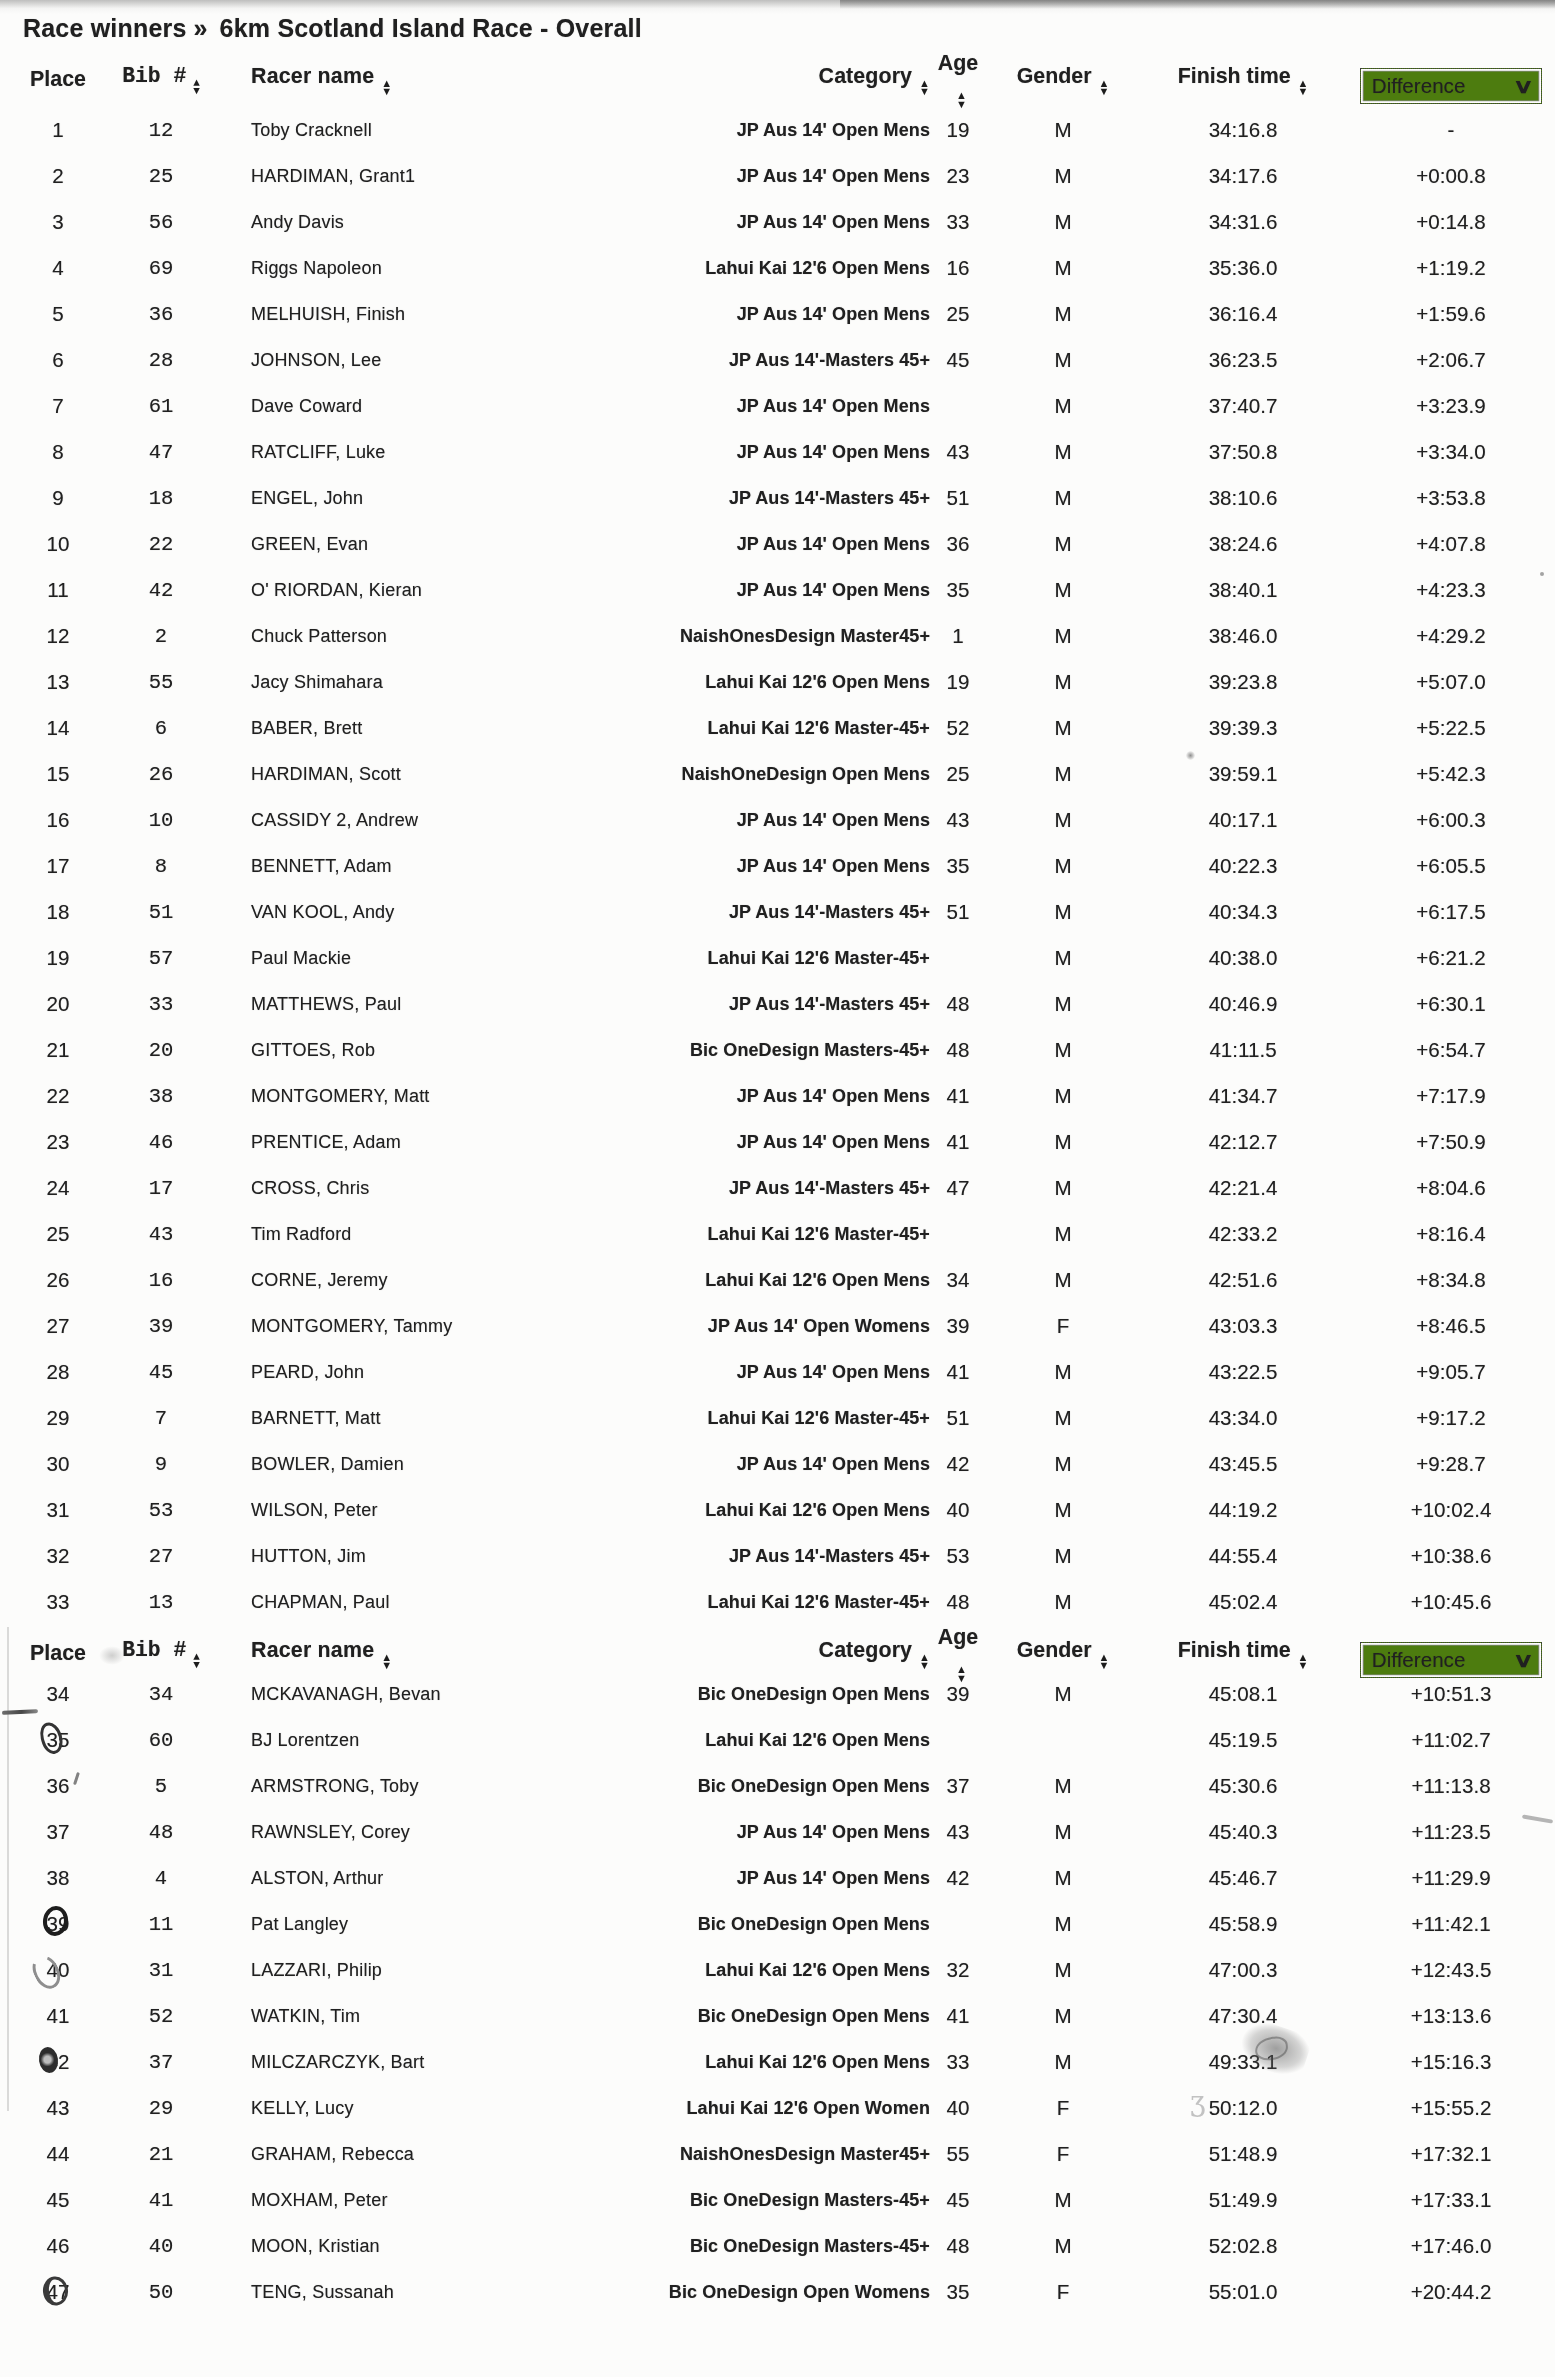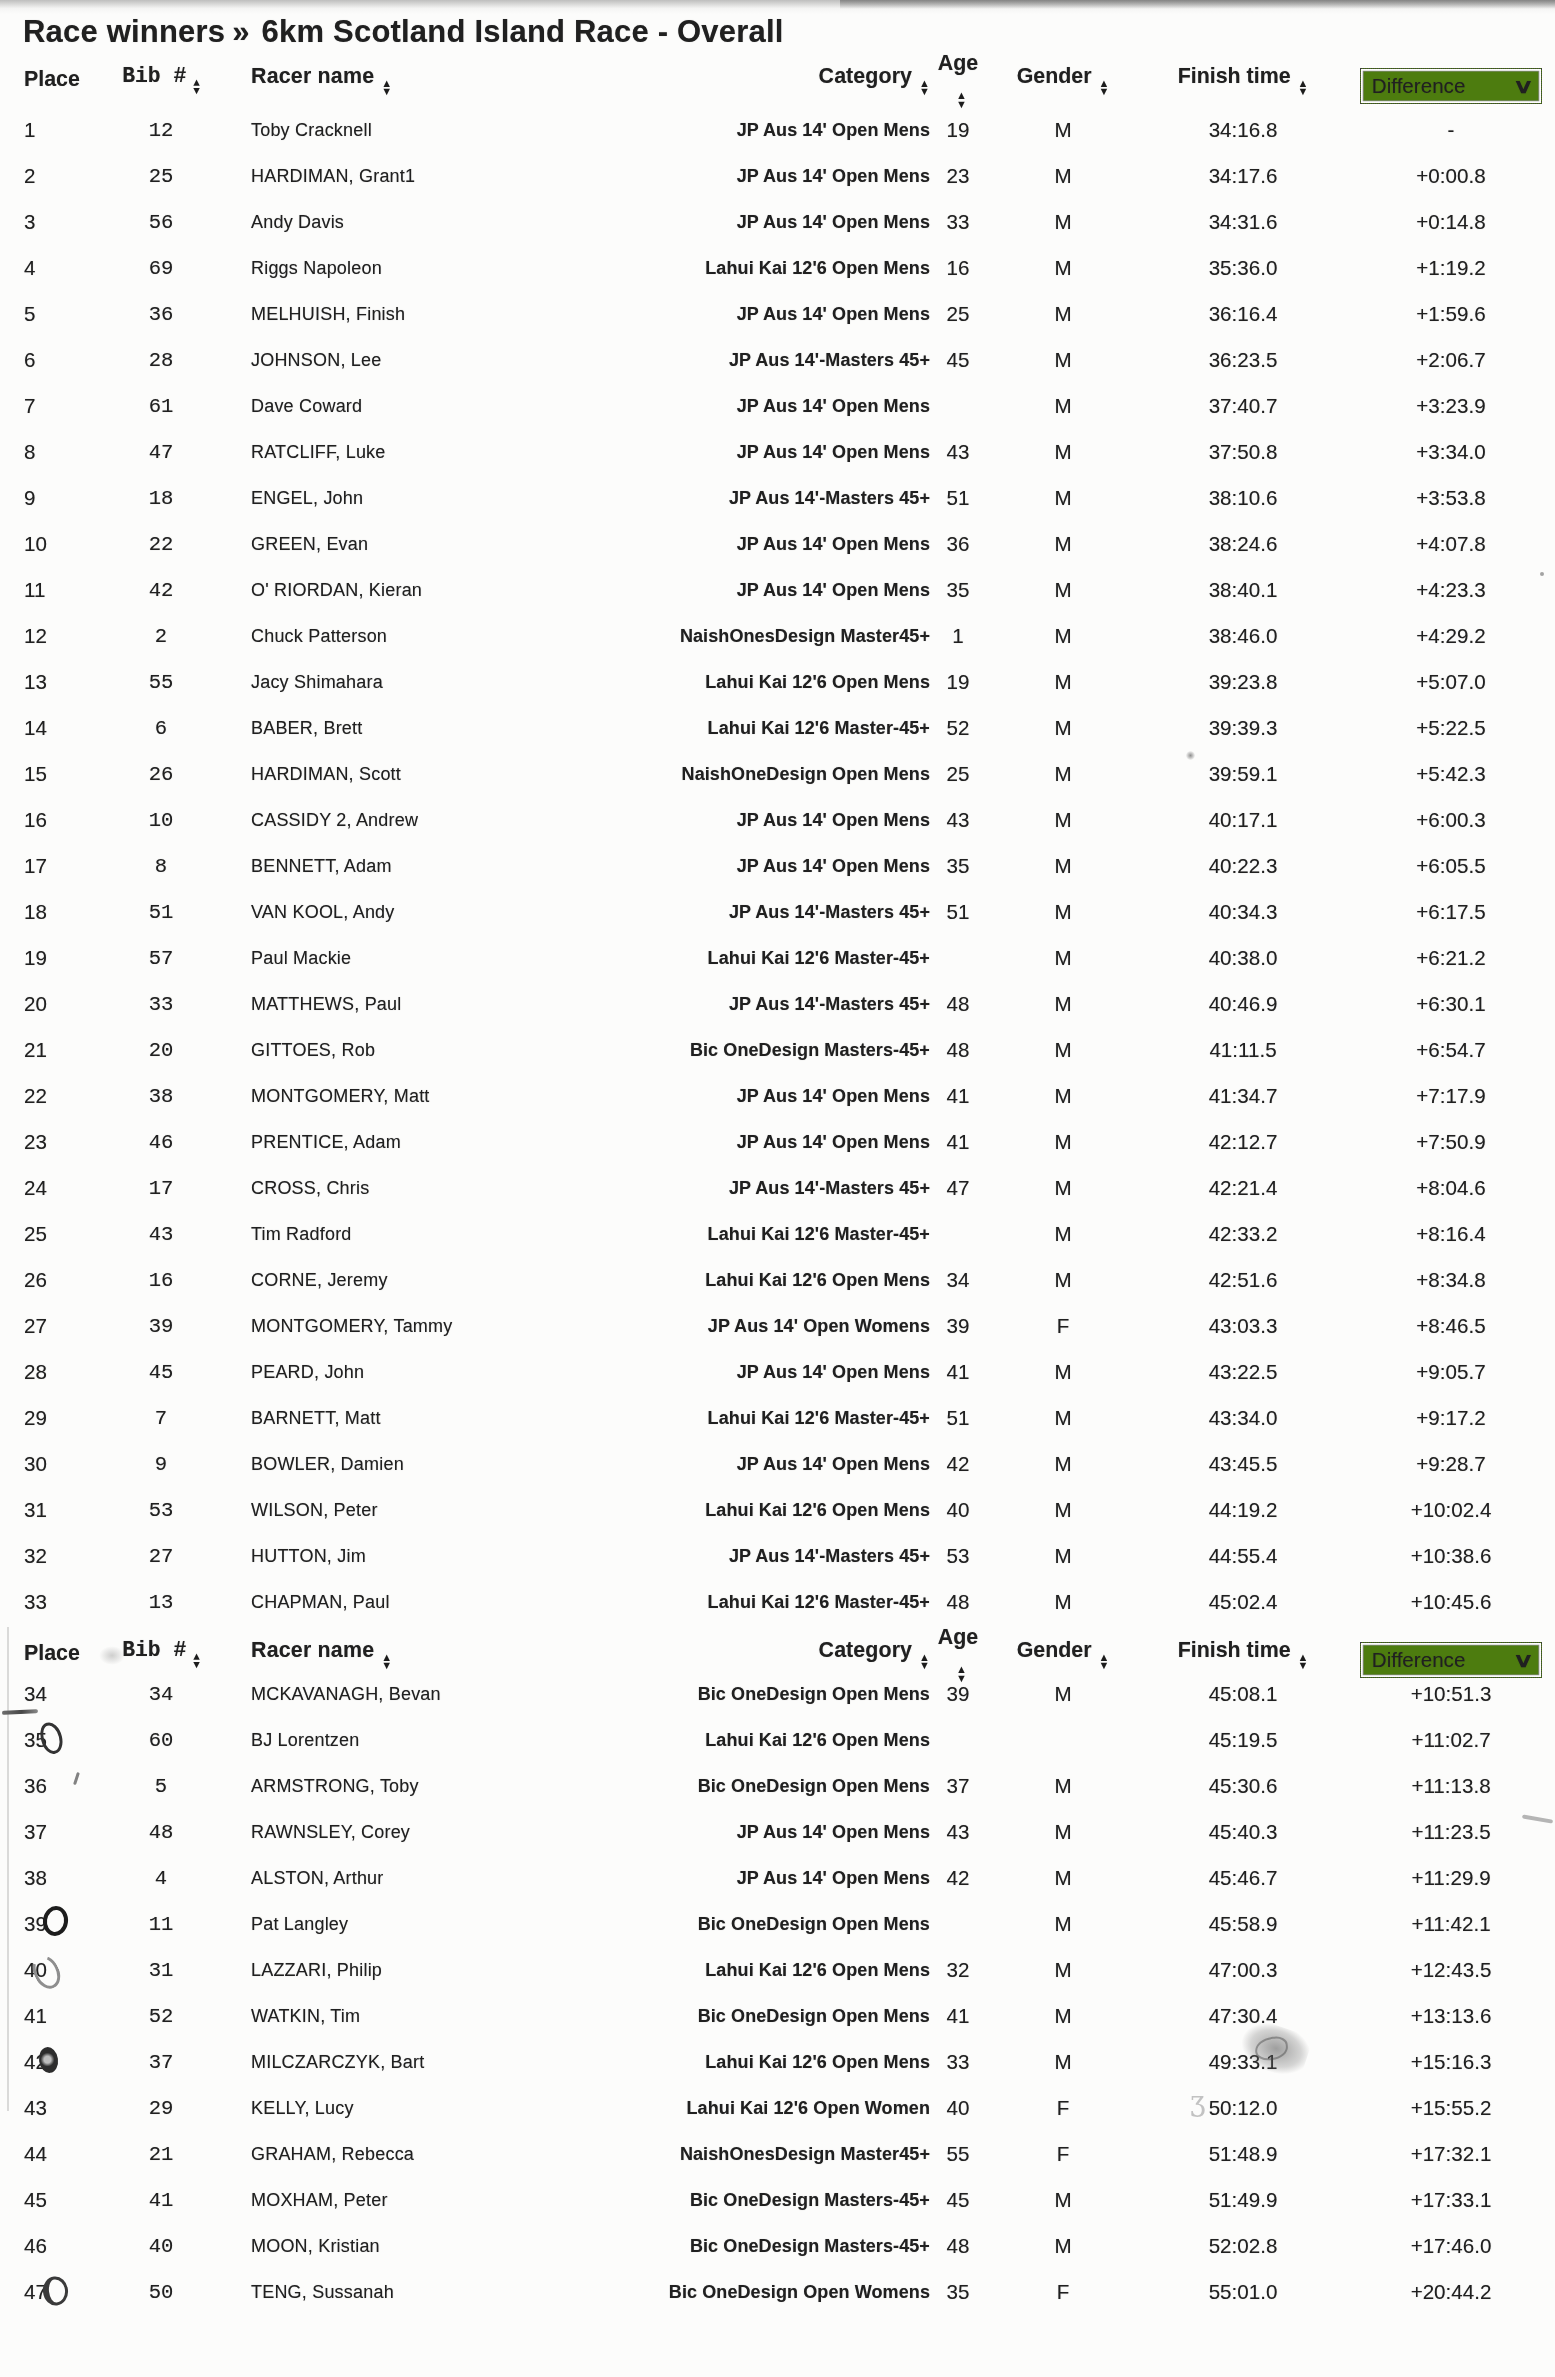--- a/index.html
+++ b/index.html
@@ -20,31 +20,31 @@
     background:linear-gradient(to bottom,rgba(75,75,75,.5),rgba(255,255,255,0));}
   .edge-line{position:absolute;left:6.9px;top:1627px;width:1.7px;height:484px;background:rgba(140,140,140,.30);}
   .smudge{position:absolute;left:99px;top:1646px;width:26px;height:19px;border-radius:50%;
     background:radial-gradient(rgba(150,150,150,.45),rgba(255,255,255,0) 70%);}
   .dot-a{position:absolute;left:1186px;top:751px;width:9.4px;height:8.6px;border-radius:50%;
     background:radial-gradient(#8f8f8f,rgba(255,255,255,0) 75%);}
   .dot-b{position:absolute;left:1540px;top:572px;width:4.3px;height:4.3px;border-radius:50%;background:#7d7d7d;opacity:.7;}
   .dash-a{position:absolute;left:1522px;top:1817px;width:31px;height:4.3px;background:#b5b5b5;transform:rotate(10deg);border-radius:2.6px;}
   .tick-a{position:absolute;left:75px;top:1772px;width:2.6px;height:13px;background:#828282;transform:rotate(18deg);border-radius:1.7px;}
 
-  .title{position:absolute;top:13.7px;left:23px;font-size:31px;font-weight:bold;letter-spacing:0.2px;white-space:nowrap;}
+  .title{position:absolute;top:13.7px;left:23px;font-size:25px;font-weight:bold;letter-spacing:0.2px;white-space:nowrap;}
   .title .sep{margin:0 12px 0 6.9px;}
 
   .tbl{position:absolute;top:51px;left:0;width:1556px;}
   .row{display:grid;grid-template-columns:116px 90px 334px 390px 56px 154px 206px 210px;align-items:center;}
   .thead{height:56px;font-weight:bold;font-size:21.4px;}
   .thead2{height:46px;}
   .trow{height:46px;font-size:20.6px;position:relative;}
 
   .cell,.hcell{position:relative;}
-  .c-place{display:flex;align-items:center;justify-content:flex-start;height:100%;padding-left:24px;}
+  .c-place{display:flex;align-items:center;justify-content:center;height:100%;}
   .c-bib{text-align:center;font-family:Liberation Mono, monospace;}
   .c-name{padding-left:45px;font-size:18px;letter-spacing:0.2px;}
   .thead .c-name{font-size:21.4px;}
   .c-cat{text-align:right;font-size:18px;font-weight:bold;letter-spacing:0.1px;}
   .thead .c-cat{font-size:21.4px;}
   .c-age,.c-gender,.c-time,.c-diff{text-align:center;}
   .bold .c-name{font-weight:normal;}
 
   
   .sort{display:inline-flex;flex-direction:column;margin-left:6.9px;vertical-align:-4.3px;}

